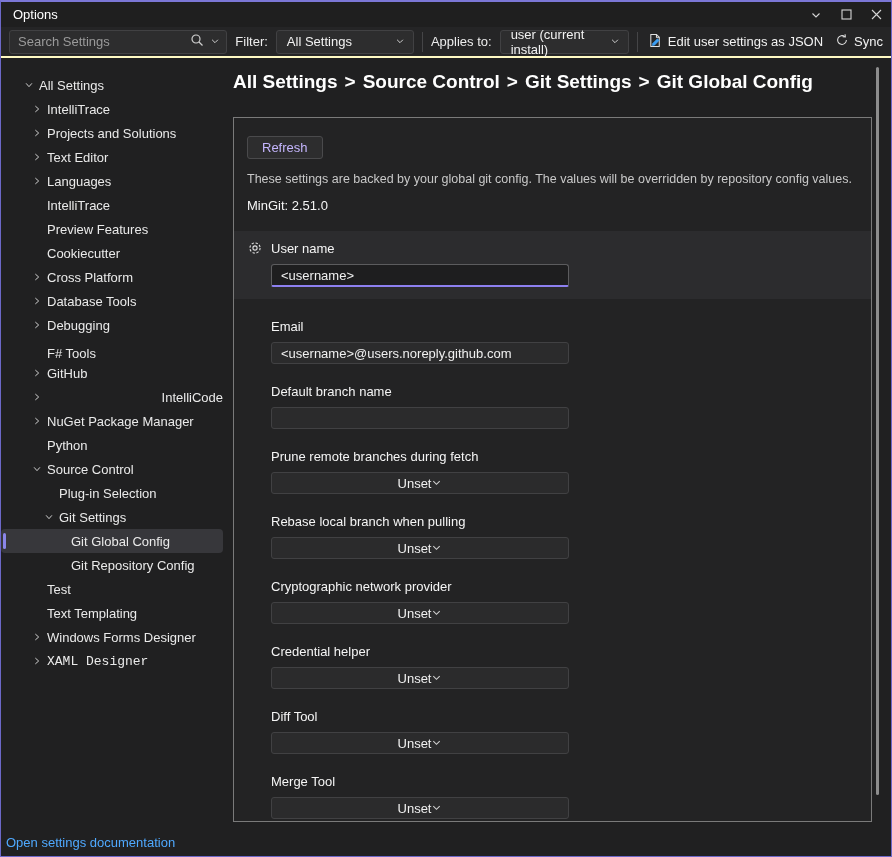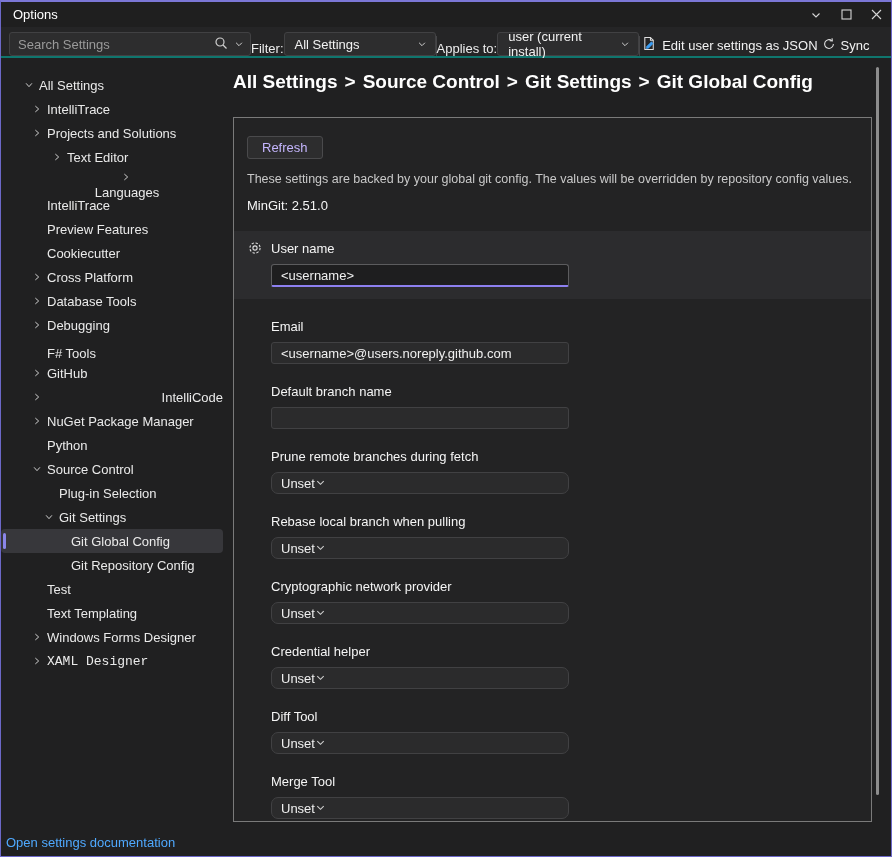--- a/index.html
+++ b/index.html
@@ -9,21 +9,21 @@
   .window { width:892px; height:857px; background:#202021; border:1px solid #6c68c8; border-top:2px solid #7b77d6; display:flex; flex-direction:column; overflow:hidden; }
 
   
   .titlebar { height:25px; background:#1f1f1f; display:flex; align-items:center; flex-shrink:0; }
   .title { padding-left:12px; font-size:13px; color:#ffffff; }
   .win-controls { margin-left:auto; display:flex; align-items:center; height:100%; }
   .winbtn { width:30px; height:100%; display:flex; align-items:center; justify-content:center; color:#d6d6d6; cursor:default; }
   .winbtn svg { display:block; }
 
   
-  .toolbar { height:31px; background:#252526; border-bottom:2px solid #0f766e; display:flex; align-items:flex-end; padding:0 6px 0 8px; gap:0; flex-shrink:0; }
+  .toolbar { height:31px; background:#252526; border-bottom:2px solid #fef9c3; display:flex; align-items:center; padding:0 6px 0 8px; gap:8px; flex-shrink:0; }
   .searchbox { width:242px; height:24px; background:#2d2d2e; border:1px solid #414143; border-radius:3px; display:flex; align-items:center; padding:0 6px 0 8px; gap:6px; }
   .searchbox .placeholder { color:#9a9a9a; flex:1; font-size:13px; }
   .tlabel { color:#ededed; font-size:13px; white-space:nowrap; }
   .combo { height:24px; background:#2d2d2e; border:1px solid #414143; border-radius:3px; display:flex; align-items:center; justify-content:space-between; padding:0 8px 0 10px; color:#f2f2f2; font-size:13px; }
   .combo.filter { width:152px; }
   .combo.applies { width:142px; }
   .vsep { width:1px; height:20px; background:#454547; }
   .tbtn { display:flex; align-items:center; gap:5px; background:none; border:none; color:#f2f2f2; font-size:13px; font-family:inherit; white-space:nowrap; padding:2px 2px; }
 
   
@@ -50,21 +50,21 @@
   .card { position:absolute; left:2px; top:59px; width:639px; height:705px; background:#232324; border:1px solid #7a7a7a; padding:18px 13px 0 13px; overflow:hidden; }
   .refresh { height:23px; padding:0 14px; background:#2d2d2e; border:1px solid #4a4a4c; border-radius:3px; color:#c4b5fd; font-size:13px; font-family:inherit; }
   .desc { margin-top:13px; color:#c9c9c9; font-size:12.5px; white-space:nowrap; }
   .mingit { margin-top:12px; color:#f5f5f5; font-size:13px; }
 
   .group { margin:20px 0 0 24px; }
   .ghead { display:flex; align-items:center; gap:8px; margin-bottom:8px; }
   .ghead .gear { display:none; width:16px; height:16px; color:#dedede; }
   .glabel { color:#f5f5f5; font-size:13px; }
   .ctrl { width:298px; height:22px; border-radius:3px; display:flex; align-items:center; padding:0 9px; font-size:13px; color:#f0f0f0; background:#2b2b2c; border:1px solid #414143; }
-  .ctrl.select { justify-content:flex-start;border-radius:7px; }
+  .ctrl.select { justify-content:center; }
   .ctrl .chevc { color:#cfcfcf; }
 
   .group.hl { background:#2c2c2e; margin:18px -13px 0 -13px; padding:9px 13px 12px 13px; }
   .group.hl .gear { display:block; }
   .group.hl .ctrl { margin-left:24px; background:#1e1e1f; border:1px solid #5c5c5e; border-bottom:2px solid #8d80f0; height:23px; border-radius:3px 3px 2px 2px; }
 
   .scrollthumb { position:absolute; right:12px; top:9px; width:3px; height:728px; background:#8d8d8d; border-radius:2px; }
 </style>
 </head>
 <body>
@@ -172,30 +172,30 @@
   </div>
           <div class="trow exp-right" style="padding-left: 28px;">
 
     <span class="tw">
       <svg class="chev" width="10" height="10" viewBox="0 0 12 12">
                 <path d="M4 2.5l4 3.5-4 3.5" fill="none" stroke="currentColor" stroke-width="1.2"></path>
               </svg>
     </span>
     <span class="tlab">Projects and Solutions</span>
   </div>
-          <div class="trow exp-right" style="padding-left: 28px; margin-left: 20px;">
+          <div class="trow exp-right" style="padding-left: 28px;">
 
     <span class="tw">
       <svg class="chev" width="10" height="10" viewBox="0 0 12 12">
                 <path d="M4 2.5l4 3.5-4 3.5" fill="none" stroke="currentColor" stroke-width="1.2"></path>
               </svg>
     </span>
     <span class="tlab">Text Editor</span>
   </div>
-          <div class="trow exp-right" style="padding-left: 28px; flex-direction: column;">
+          <div class="trow exp-right" style="padding-left: 28px;">
 
     <span class="tw">
       <svg class="chev" width="10" height="10" viewBox="0 0 12 12">
                 <path d="M4 2.5l4 3.5-4 3.5" fill="none" stroke="currentColor" stroke-width="1.2"></path>
               </svg>
     </span>
     <span class="tlab">Languages</span>
   </div>
           <div class="trow exp-none" style="padding-left: 28px;">
 

